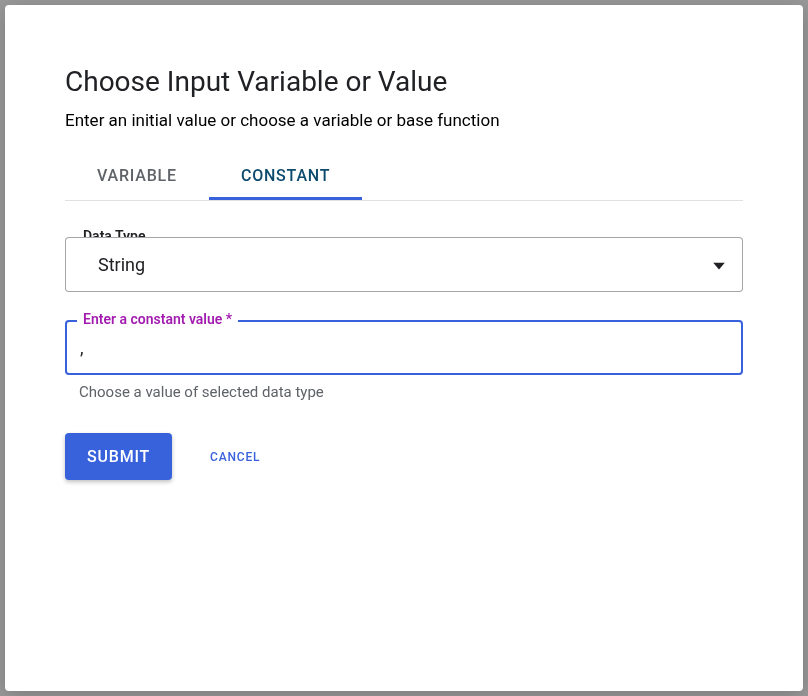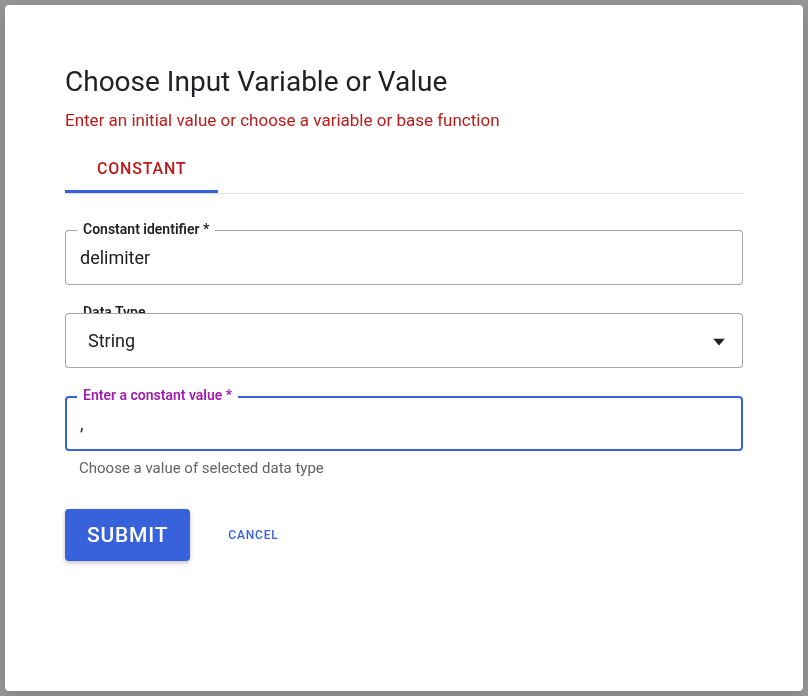--- a/index.html
+++ b/index.html
@@ -27,40 +27,40 @@
       box-shadow: 0 4px 20px rgba(0,0,0,0.2);
     }
     .dialog-title {
       font-size: 28px;
       font-weight: 400;
       color: #202124;
       margin-bottom: 12px;
     }
     .dialog-subtitle {
       font-size: 17px;
-      color: #b91c1c;
-      margin-bottom: 17px;
+      color: #000000;
+      margin-bottom: 24px;
     }
     .tabs {
       display: flex;
       border-bottom: 1px solid #e0e0e0;
       margin-bottom: 36px;
     }
     .tab {
       padding: 12px 32px;
       font-size: 16px;
       font-weight: 500;
       letter-spacing: 0.8px;
       color: #5f6368;
       cursor: pointer;
       border-bottom: 3px solid transparent;
       text-transform: uppercase;
     }
     .tab.active {
-      color: #b91c1c;
+      color: #0c4a6e;
       border-bottom-color: #3862db;
     }
     .form-field {
       position: relative;
       margin-bottom: 28px;
     }
     .field-label {
       position: absolute;
       top: -9px;
       left: 12px;
@@ -86,21 +86,21 @@
     }
     .text-input.focused {
       border: 2px solid #3862db;
       padding: 15px 13px;
     }
     .select-wrap {
       position: relative;
     }
     .select-input {
       width: 100%;
-      padding: 16px 22px;
+      padding: 16px 32px;
       font-size: 18px;
       border: 1px solid rgba(0,0,0,0.35);
       border-radius: 4px;
       outline: none;
       font-family: inherit;
       color: #202124;
       appearance: none;
       -webkit-appearance: none;
       background: #fff;
       cursor: pointer;
@@ -122,21 +122,21 @@
       display: flex;
       gap: 28px;
       align-items: center;
       margin-top: 32px;
     }
     .btn-submit {
       background: #3862db;
       color: #fff;
       border: none;
       padding: 14px 22px;
-      font-size: 21px;
+      font-size: 16px;
       font-weight: 500;
       letter-spacing: 0.8px;
       border-radius: 4px;
       cursor: pointer;
       box-shadow: 0 2px 4px rgba(0,0,0,0.25);
       text-transform: uppercase;
       font-family: inherit;
     }
     .btn-cancel {
       background: transparent;
@@ -152,27 +152,24 @@
     }
   </style>
 </head>
 <body>
 
 <div class="dialog">
   <h1 class="dialog-title">Choose Input Variable or Value</h1>
   <p class="dialog-subtitle">Enter an initial value or choose a variable or base function</p>
 
   <div class="tabs">
+    <div class="tab">VARIABLE</div>
     <div class="tab active">CONSTANT</div>
   </div>
 
-  <div class="form-field">
-    <label class="field-label">Constant identifier *</label>
-    <input type="text" class="text-input" value="delimiter" style="">
-  </div>
 
   <div class="form-field">
     <label class="field-label">Data Type</label>
     <div class="select-wrap">
       <div class="select-input">String</div>
       <span class="select-caret">
         <svg width="12" height="8" viewBox="0 0 12 8">
             <path d="M0 0 L12 0 L6 7 Z" fill="#202124"></path>
           </svg>
       </span>

